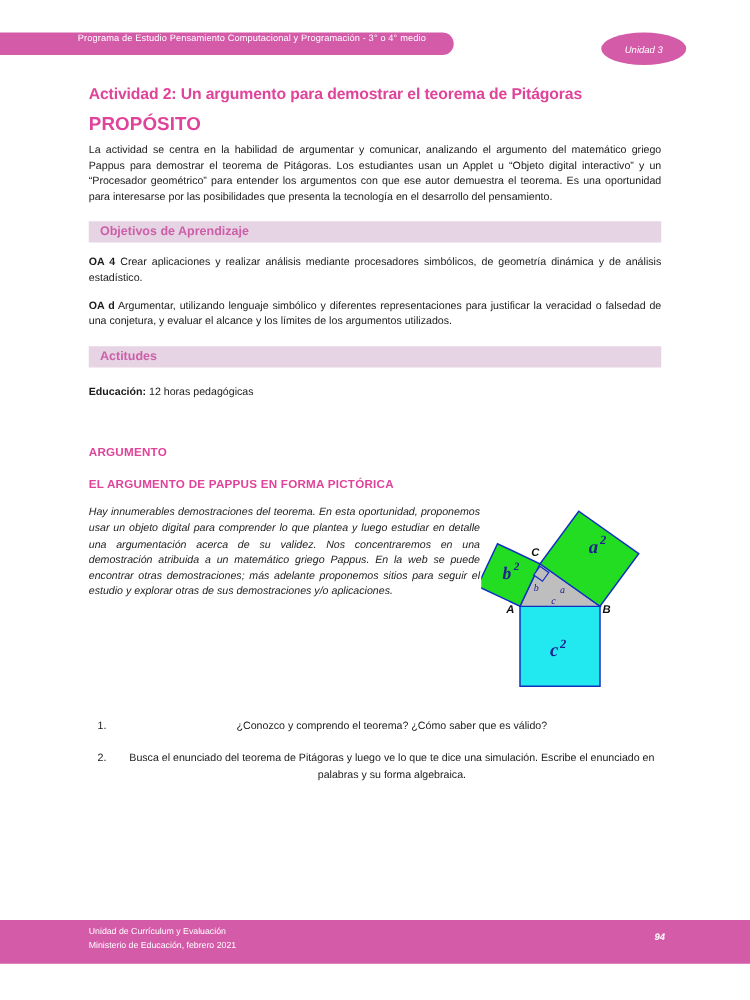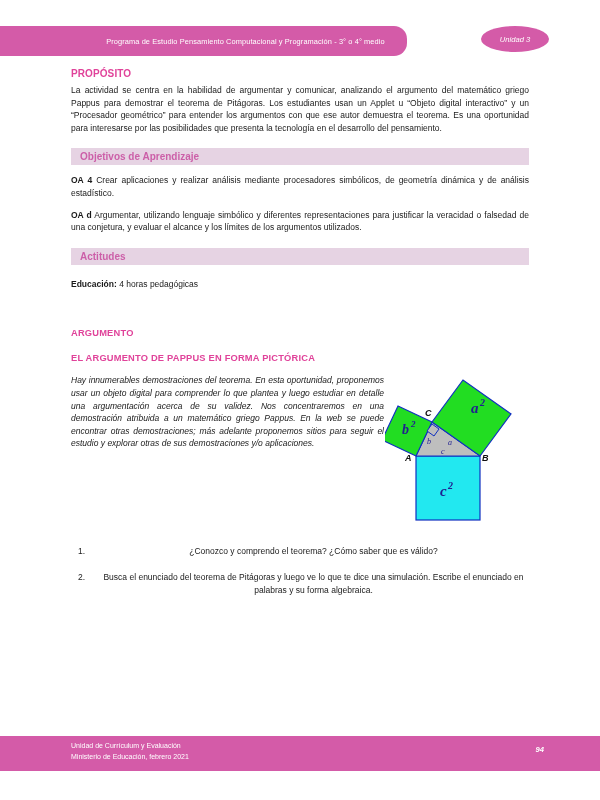--- a/index.html
+++ b/index.html
@@ -15,27 +15,26 @@
   .page{
     position:relative;
     width:600px;height:800px;
     box-sizing:border-box;
   }
 
   
   .header-band{
     position:absolute;
     left:0;top:26px;
-    width:363px;height:30px;
+    width:363px;height:18px;
     background:#D45BA8;
     border-top-right-radius:13px;
     border-bottom-right-radius:13px;
-    display:flex;align-items:center;
+    display:flex;
     justify-content:center;
-    padding-left:44px;
   }
   .header-band-text{
     color:#ffffff;
     font-size:7.4px;
     letter-spacing:.1px;
     white-space:nowrap;
     padding-left:40px;
   }
   .unit-pill{
     position:absolute;
@@ -60,21 +59,21 @@
   }
   h1.activity-title{
     margin:0 0 9px 0;
     font-size:12.6px;
     font-weight:bold;
     color:#E0439A;
     letter-spacing:-.1px;
   }
   .section-label{
     margin:0 0 5px 0;
-    font-size:10px;
+    font-size:15px;
     font-weight:bold;
     color:#E0439A;
     letter-spacing:.1px;
   }
   p.body{
     margin:0 0 6px 0;
     font-size:8.5px;
     line-height:12.6px;
     text-align:justify;
     color:#1a1a1a;
@@ -195,55 +194,56 @@
   }
   .footer-left{
     position:absolute;
     left:71px;top:5px;
     color:#ffffff;
     font-size:7px;
     line-height:10.5px;
   }
   .footer-page{
     position:absolute;
-    right:56px;top:9px;
+    right:68px;top:9px;
     color:#ffffff;
     font-size:7.6px;
     font-weight:bold;
     font-style:italic;
   }
 </style>
 </head>
 <body>
 
 <div class="page">
 
   <div class="header-band">
     <span class="header-band-text">Programa de Estudio Pensamiento Computacional y Programación - 3° o 4° medio</span>
   </div>
   <div class="unit-pill">
     <span class="unit-pill-text">Unidad 3</span>
   </div>
 
   <div class="content">
 
+    <h1 class="activity-title">Actividad 2: Un argumento para demostrar el teorema de Pitágoras</h1>
 
     <div class="section-label">PROPÓSITO</div>
     <p class="body">La actividad se centra en la habilidad de argumentar y comunicar, analizando el argumento del matemático griego Pappus para demostrar el teorema de Pitágoras. Los estudiantes usan un Applet u “Objeto digital interactivo” y un “Procesador geométrico” para entender los argumentos con que ese autor demuestra el teorema. Es una oportunidad para interesarse por las posibilidades que presenta la tecnología en el desarrollo del pensamiento.</p>
 
     <div class="box-head">
       <span class="box-head-text">Objetivos de Aprendizaje</span>
     </div>
     <p class="oa-item"><b>OA 4</b><span> Crear aplicaciones y realizar análisis mediante procesadores simbólicos, de geometría dinámica y de análisis estadístico.</span></p>
     <p class="oa-item"><b>OA d</b><span> Argumentar, utilizando lenguaje simbólico y diferentes representaciones para justificar la veracidad o falsedad de una conjetura, y evaluar el alcance y los límites de los argumentos utilizados.</span></p>
 
     <div class="box-head">
       <span class="box-head-text">Actitudes</span>
     </div>
-    <p class="duration"><b>Educación:</b><span> 4 horas pedagógicas</span></p>
+    <p class="duration"><b>Educación:</b><span> 12 horas pedagógicas</span></p>
 
     <div class="desarrollo">ARGUMENTO</div>
     <div class="subhead">EL ARGUMENTO DE PAPPUS EN FORMA PICTÓRICA</div>
 
     <div class="flowrow">
       <div class="flowtext">Hay innumerables demostraciones del teorema. En esta oportunidad, proponemos usar un objeto digital para comprender lo que plantea y luego estudiar en detalle una argumentación acerca de su validez. Nos concentraremos en una demostración atribuida a un matemático griego Pappus. En la web se puede encontrar otras demostraciones; más adelante proponemos sitios para seguir el estudio y explorar otras de sus demostraciones y/o aplicaciones.</div>
 
       <div class="figure">
         <svg width="152" height="154" viewBox="0 0 152 154" xmlns="http://www.w3.org/2000/svg">
 

